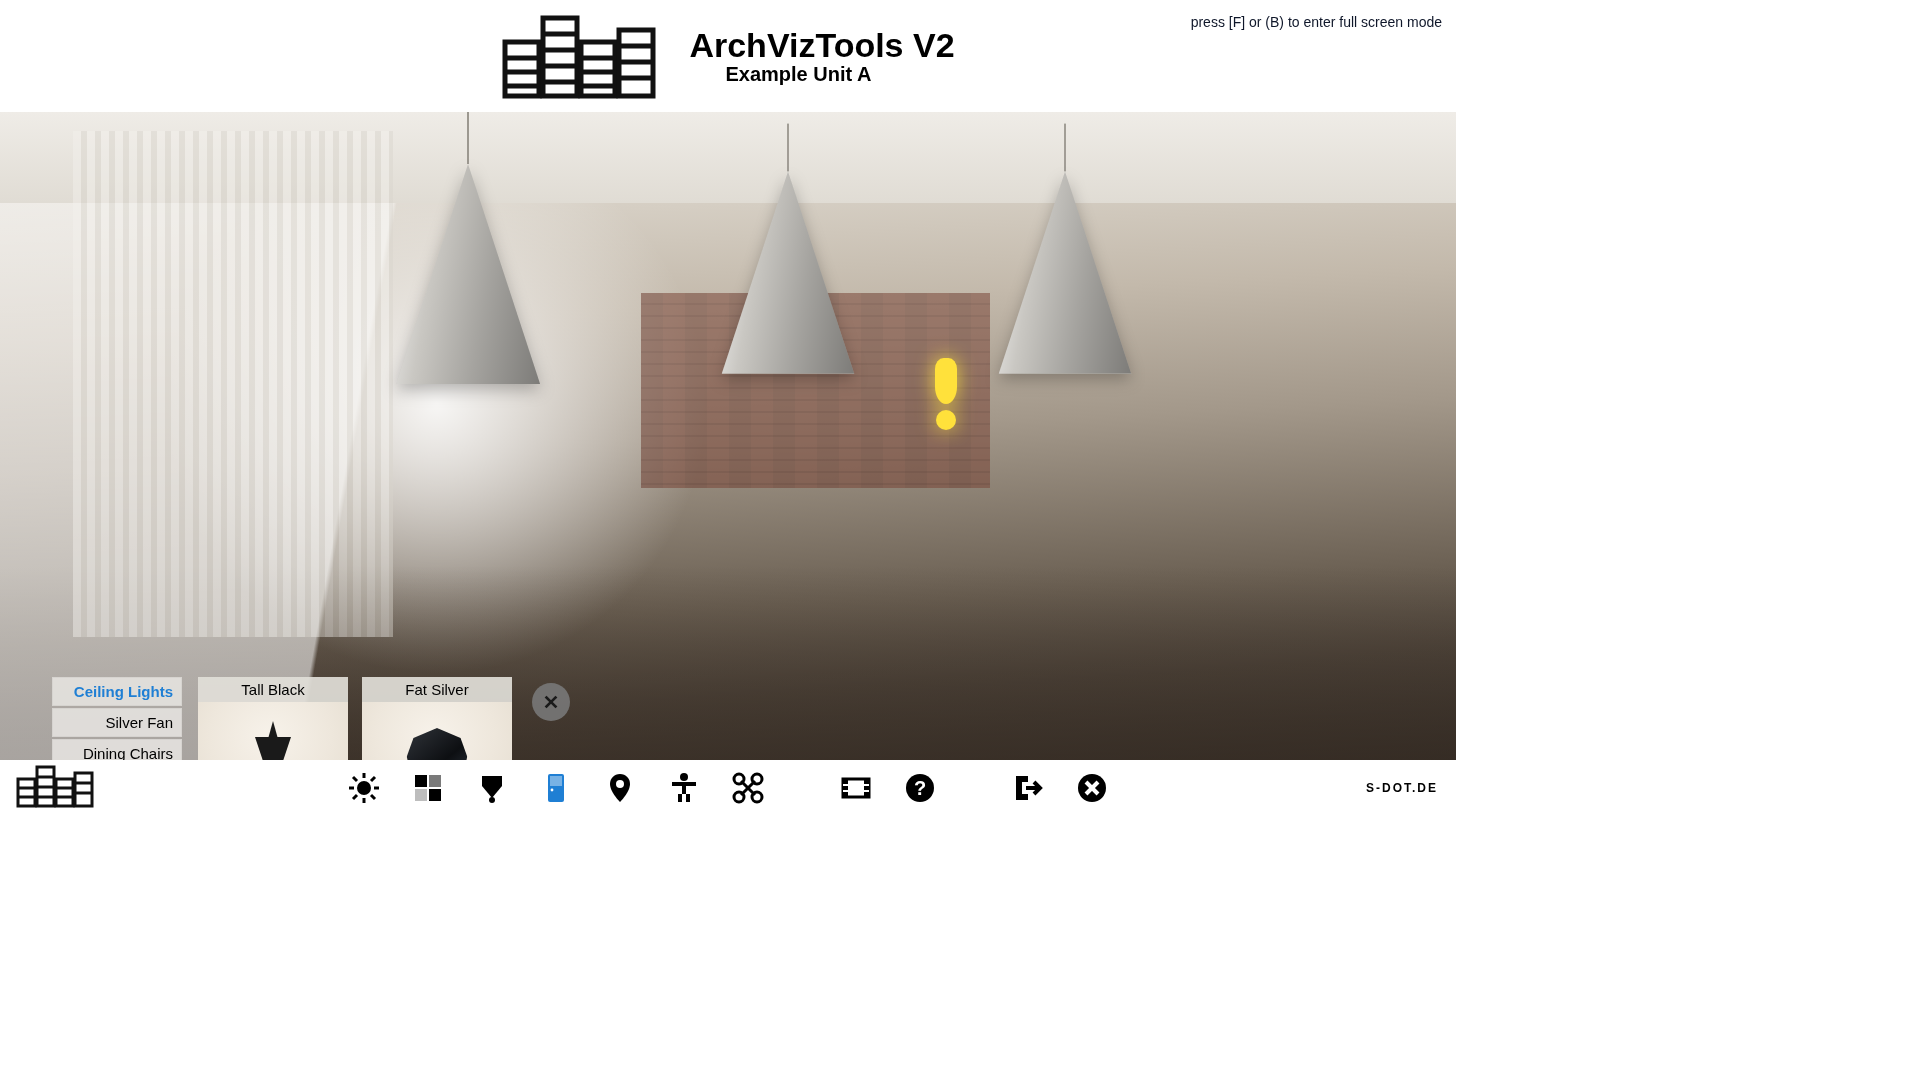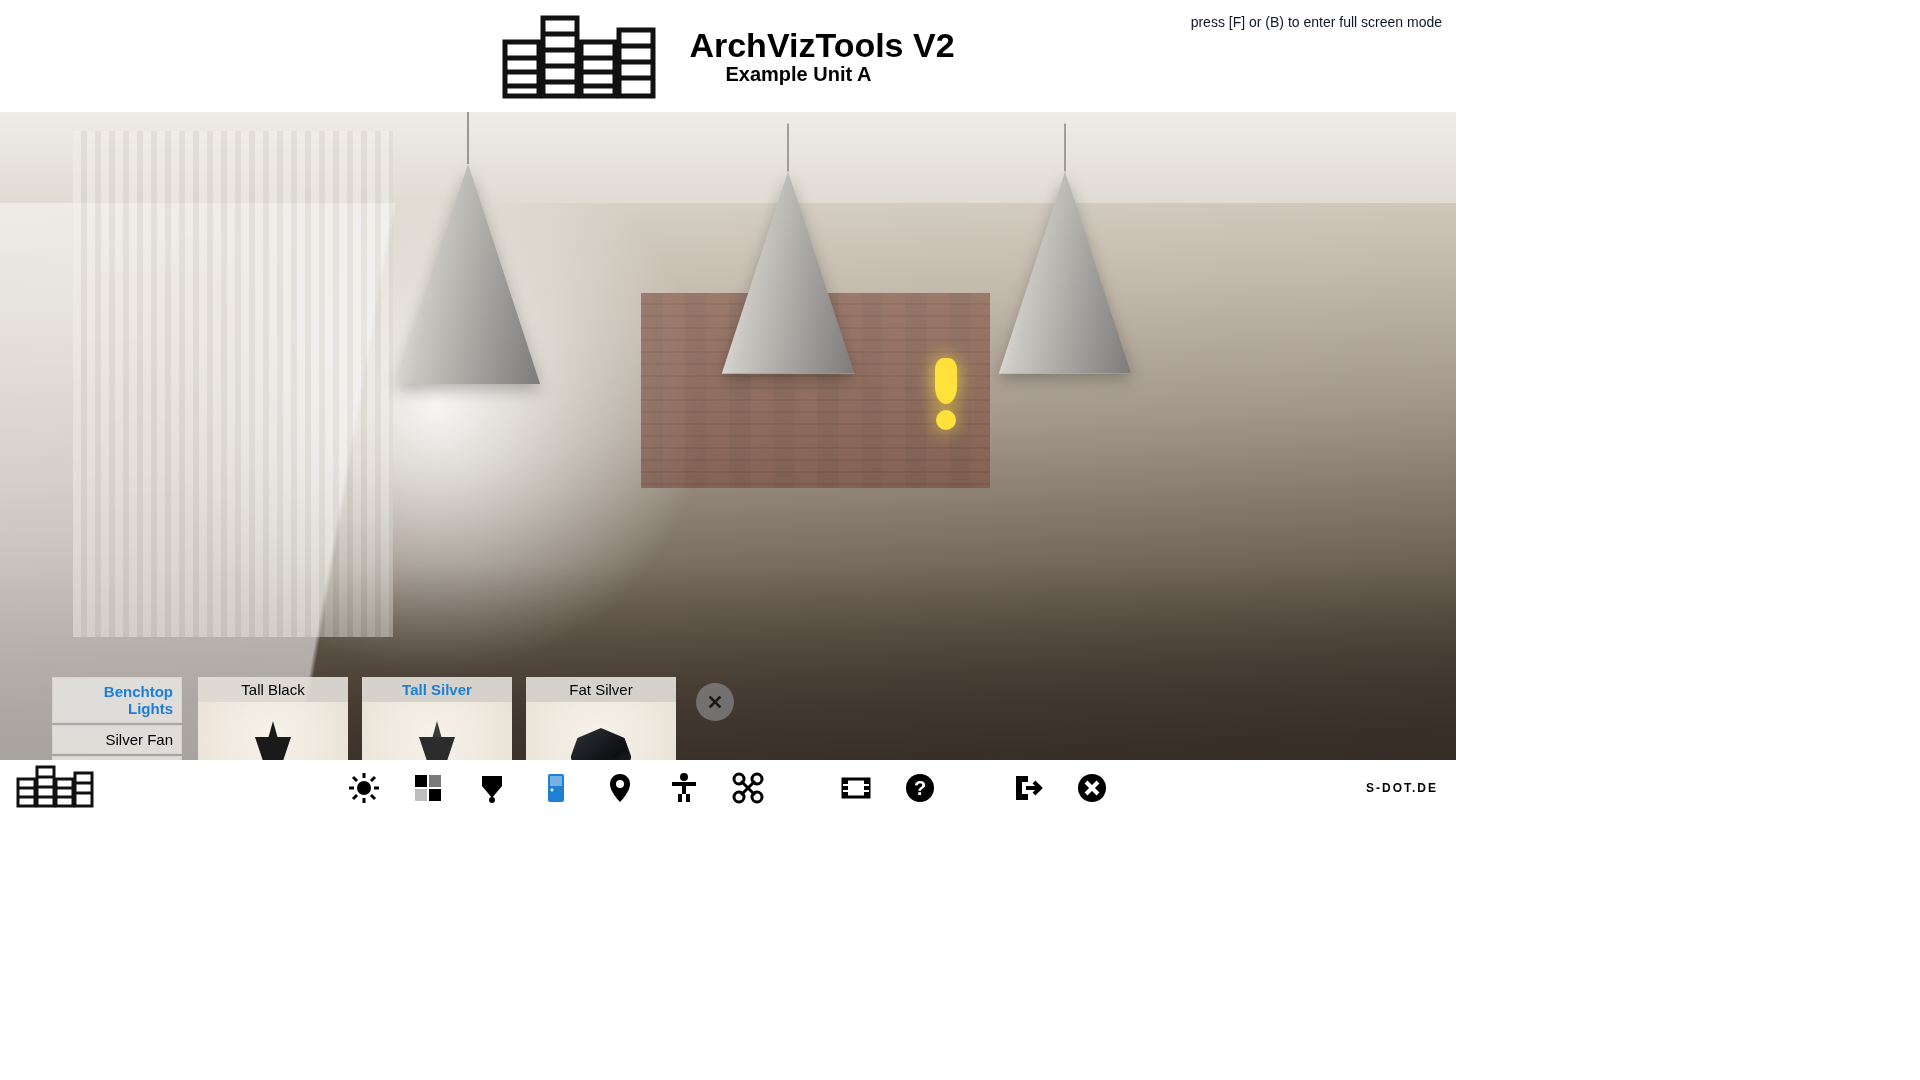--- a/index.html
+++ b/index.html
@@ -184,36 +184,30 @@
     <div class="pendant c">
         <div class="cord"></div>
         <div class="cone"></div>
       </div>
     <div class="marker">
         <div class="bar"></div>
         <div class="dot"></div>
       </div>
 
     <div class="cat-list" id="cat-list">
-        <div class="cat-item active">Benchtop Lights</div>
+        <div class="cat-item active">Ceiling Lights</div>
         <div class="cat-item">Silver Fan</div>
         <div class="cat-item">Dining Chairs</div>
       </div>
 
     <div class="option-row" id="option-row">
         <div class="option-card">
           <div class="option-title">Tall Black</div>
           <div class="option-thumb">
             <div class="lamp-tall black"></div>
-          </div>
-        </div>
-        <div class="option-card selected">
-          <div class="option-title">Tall Silver</div>
-          <div class="option-thumb">
-            <div class="lamp-tall silver"></div>
           </div>
         </div>
         <div class="option-card">
           <div class="option-title">Fat Silver</div>
           <div class="option-thumb">
             <div class="lamp-fat silver"></div>
           </div>
         </div>
         <div class="close-btn">
           <svg viewBox="0 0 20 20">

